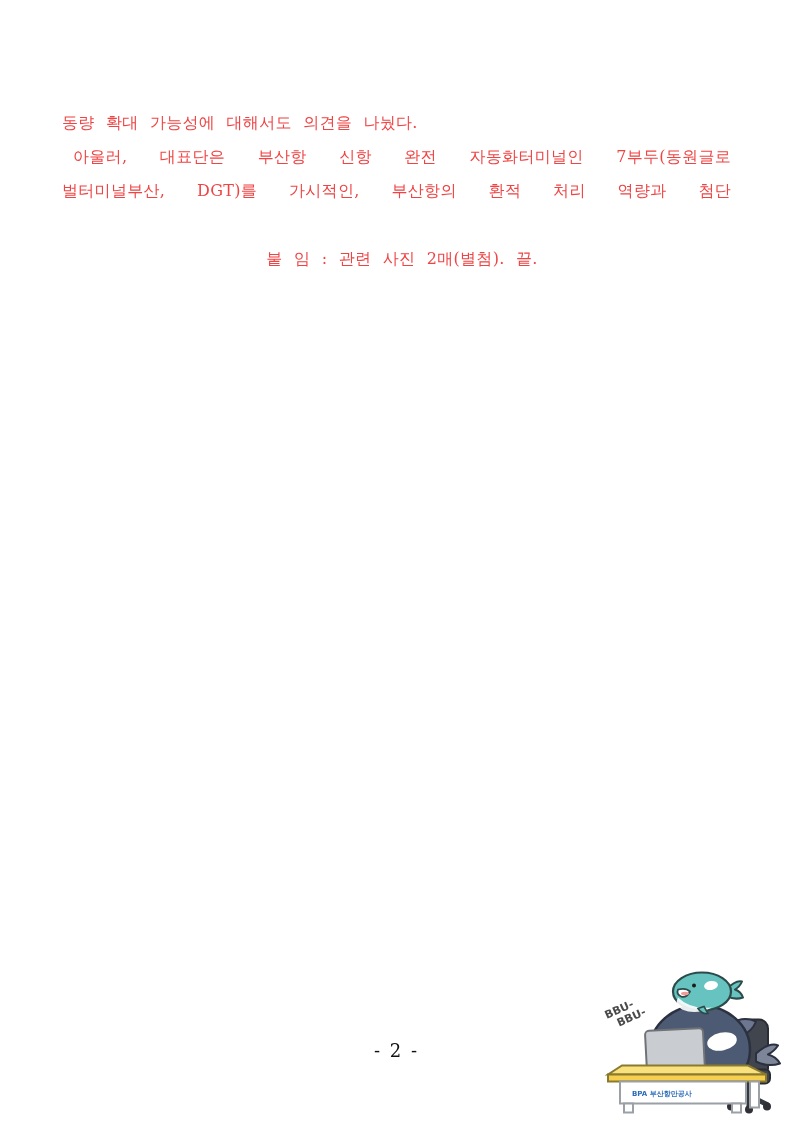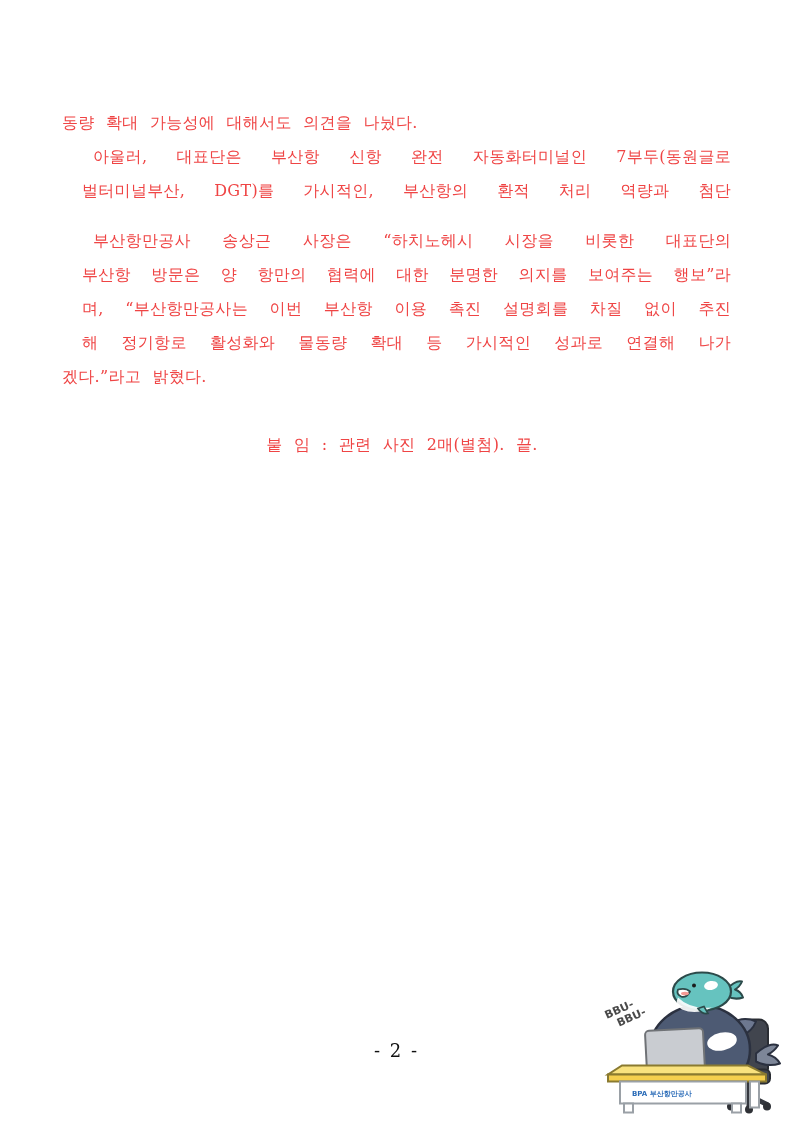--- a/index.html
+++ b/index.html
@@ -28,21 +28,20 @@
     word-spacing: 6px;
     letter-spacing: 0.3px;
     white-space: nowrap;
     overflow: visible;
   }
   .line.justify {
     white-space: normal;
     word-break: keep-all;
     text-align: justify;
     text-align-last: justify;
-    margin-left: 20px;
   }
   .page-number {
     position: absolute;
     left: 0;
     top: 1040px;
     width: 100%;
     text-align: center;
     font-size: 18px;
     color: #111111;
     letter-spacing: 2px;
@@ -73,27 +72,20 @@
 
 <div class="page">
 
   <div class="doc-body">
       <div class="paragraph">
         <div class="line">동량 확대 가능성에 대해서도 의견을 나눴다.</div>
       </div>
       <div class="paragraph">
         <div class="line justify" style="text-indent: 11px;">아울러, 대표단은 부산항 신항 완전 자동화터미널인 7부두(동원글로</div>
         <div class="line justify">벌터미널부산, DGT)를 가시적인, 부산항의 환적 처리 역량과 첨단</div>
-      </div>
-      <div class="paragraph" style="margin-top: 16px;">
-        <div class="line justify" style="text-indent: 11px;">부산항만공사 송상근 사장은 “하치노헤시 시장을 비롯한 대표단의</div>
-        <div class="line justify">부산항 방문은 양 항만의 협력에 대한 분명한 의지를 보여주는 행보”라</div>
-        <div class="line justify">며, “부산항만공사는 이번 부산항 이용 촉진 설명회를 차질 없이 추진</div>
-        <div class="line justify">해 정기항로 활성화와 물동량 확대 등 가시적인 성과로 연결해 나가</div>
-        <div class="line">겠다.”라고 밝혔다.</div>
       </div>
       <div class="paragraph" style="margin-top: 34px;">
         <div class="line" style="text-indent: 11px; text-align: center;">붙 임 : 관련 사진 2매(별첨). 끝.</div>
       </div>
     </div>
 
   <div class="page-number">- 2 -</div>
 
   <div class="mascot">
     <svg viewBox="0 0 192 152" xmlns="http://www.w3.org/2000/svg">

